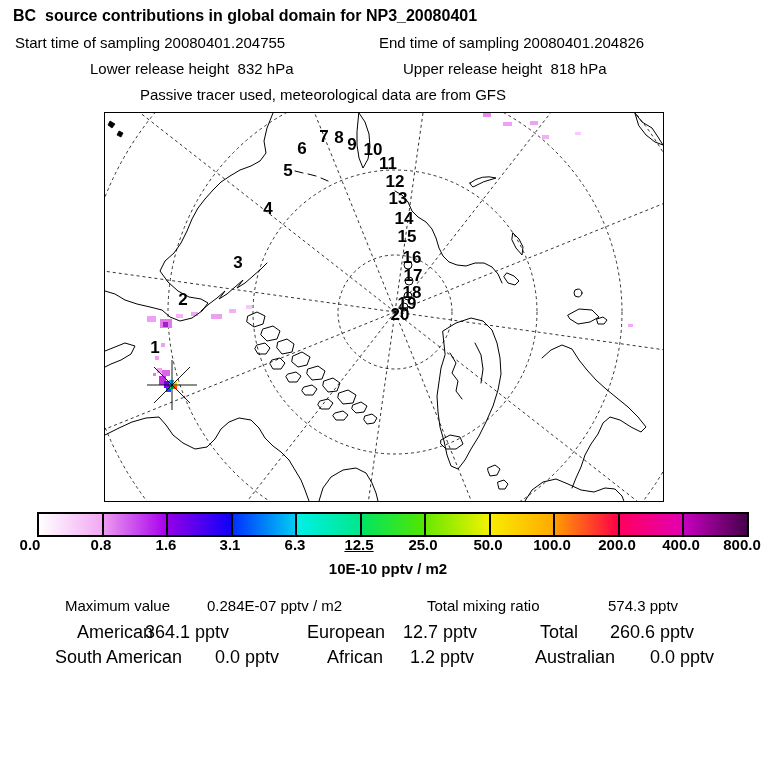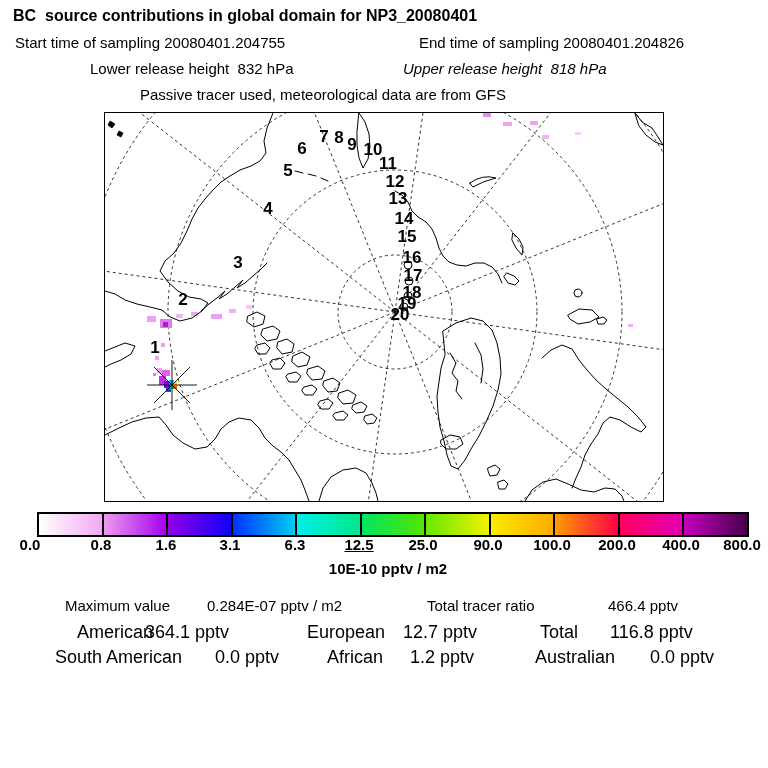--- a/index.html
+++ b/index.html
@@ -18,23 +18,23 @@
   .traj-num{font-weight:bold;font-size:17px;fill:#000;}
   .coast{fill:none;stroke:#000;stroke-width:1;stroke-linejoin:round;stroke-linecap:round;}
   .coastf{fill:#000;stroke:#000;stroke-width:0.8;}
   .grat{fill:none;stroke:#000;stroke-width:0.8;stroke-dasharray:3 3;}
 </style>
 </head>
 <body>
 
 <div class="abs title" style="left:13px;top:7px;">BC  source contributions in global domain for NP3_20080401</div>
 <div class="abs hline" style="left:15px;top:34px;">Start time of sampling 20080401.204755</div>
-<div class="abs hline" style="left:419px;top:34px;">End time of sampling 20080401.204826</div>
+<div class="abs hline" style="left:379px;top:34px;">End time of sampling 20080401.204826</div>
 <div class="abs hline" style="left:90px;top:60px;text-align:center;">Lower release height  832 hPa</div>
-<div class="abs hline" style="left:403px;top:60px;font-style:italic;">Upper release height  818 hPa</div>
+<div class="abs hline" style="left:403px;top:60px;">Upper release height  818 hPa</div>
 <div class="abs hline" style="left:140px;top:86px;">Passive tracer used, meteorological data are from GFS</div>
 
 <div class="map-frame">
 <svg id="map-svg" width="558" height="388" viewBox="0 0 558 388">
   <defs>
         <clipPath id="mapclip">
           <rect x="0" y="0" width="558" height="388"></rect>
         </clipPath>
       </defs>
   <g clip-path="url(#mapclip)">
@@ -166,38 +166,38 @@
     <div class="seg" style="background: linear-gradient(to right, rgb(200, 0, 192), rgb(70, 0, 74));"></div>
   </div>
 <div id="ticks">
     <div class="tick" style="left: 30px;">0.0</div>
     <div class="tick" style="left: 101px;">0.8</div>
     <div class="tick" style="left: 166px; text-align: center;">1.6</div>
     <div class="tick" style="left: 230px;">3.1</div>
     <div class="tick" style="left: 295px;">6.3</div>
     <div class="tick" style="left: 359px; text-decoration: underline;">12.5</div>
     <div class="tick" style="left: 423px;">25.0</div>
-    <div class="tick" style="left: 488px;">90.0</div>
+    <div class="tick" style="left: 488px;">50.0</div>
     <div class="tick" style="left: 552px; text-align: right;">100.0</div>
     <div class="tick" style="left: 617px;">200.0</div>
     <div class="tick" style="left: 681px;">400.0</div>
     <div class="tick" style="left: 742px;">800.0</div>
   </div>
 <div class="units">10E-10 pptv / m2</div>
 
 <div class="stat r1" style="left:65px;top:597px;">Maximum value</div>
 <div class="stat r1" style="left:207px;top:597px;">0.284E-07 pptv / m2</div>
-<div class="stat r1" style="left:427px;top:597px;">Total tracer ratio</div>
-<div class="stat r1" style="left:608px;top:597px;">466.4 pptv</div>
+<div class="stat r1" style="left:427px;top:597px;">Total mixing ratio</div>
+<div class="stat r1" style="left:608px;top:597px;">574.3 pptv</div>
 <div id="region-stats">
     <div class="stat" style="left: 77px; top: 622px;">American</div>
     <div class="stat" style="left: 145px; top: 622px;">364.1 pptv</div>
     <div class="stat" style="left: 307px; top: 622px;">European</div>
     <div class="stat" style="left: 403px; top: 622px;">12.7 pptv</div>
     <div class="stat" style="left: 540px; top: 622px;">Total</div>
-    <div class="stat" style="left: 610px; top: 622px;">116.8 pptv</div>
+    <div class="stat" style="left: 610px; top: 622px;">260.6 pptv</div>
     <div class="stat" style="left: 55px; top: 647px;">South American</div>
     <div class="stat" style="left: 215px; top: 647px;">0.0 pptv</div>
     <div class="stat" style="left: 327px; top: 647px;">African</div>
     <div class="stat" style="left: 410px; top: 647px;">1.2 pptv</div>
     <div class="stat" style="left: 535px; top: 647px;">Australian</div>
     <div class="stat" style="left: 650px; top: 647px;">0.0 pptv</div>
   </div>
 
 </body></html>

